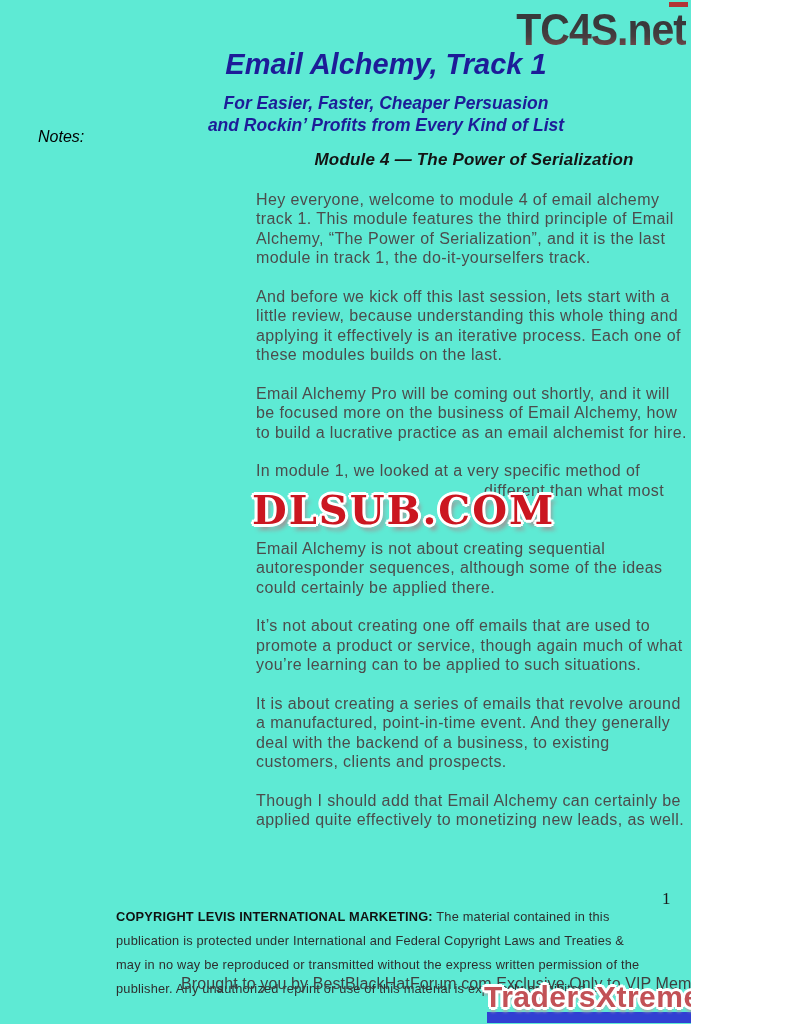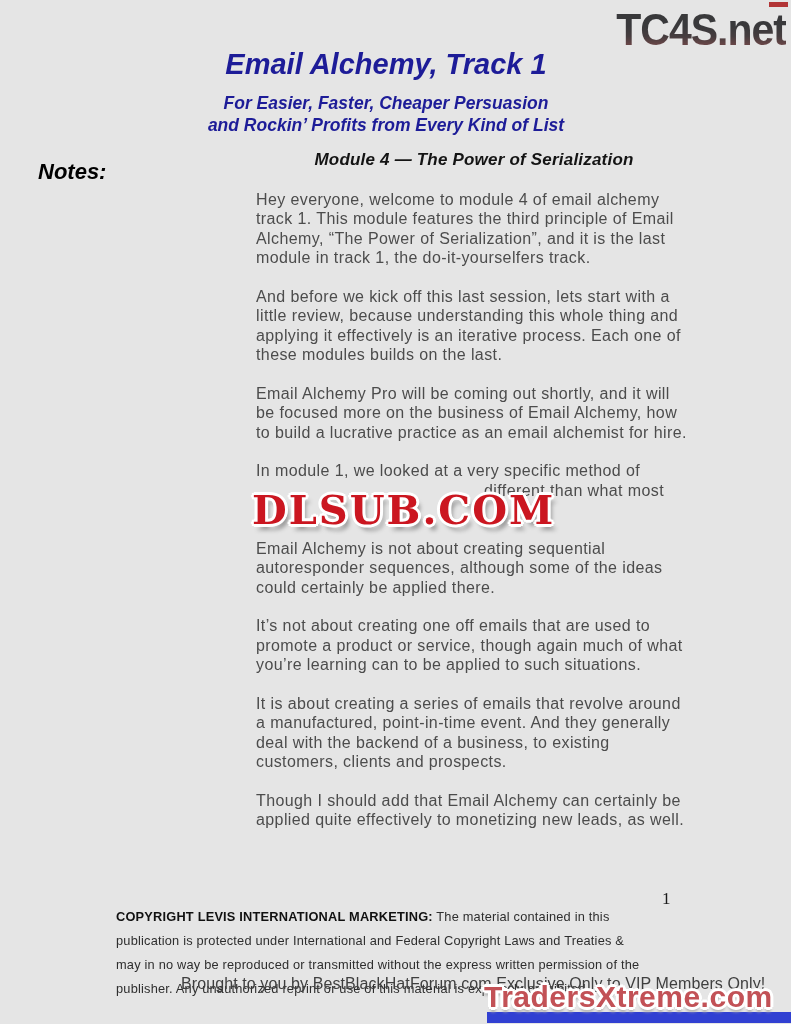--- a/index.html
+++ b/index.html
@@ -1,19 +1,19 @@
 <!DOCTYPE html>
 <html><head>
 <meta charset="utf-8">
 <style>
   html,body{margin:0;padding:0;background:#ffffff;}
   #page{
     position:relative;
-    width:791px;height:1024px;
-    background:#e5e5e5;
+    width:691px;height:1024px;
+    background:#5eead4;
     overflow:hidden;
     font-family:"Liberation Sans",sans-serif;
   }
 
   
   .tc4s-logo{
     position:absolute;top:5px;right:5px;
     font-family:"Liberation Sans",sans-serif;
     font-weight:bold;font-size:41px;letter-spacing:-1px;
     transform:scaleY(1.08);transform-origin:top right;
@@ -29,21 +29,21 @@
   .title-wrap{
     position:absolute;top:48px;left:80px;width:612px;
     text-align:center;color:#1d1c98;
     font-style:italic;font-weight:bold;
   }
   .doc-title{font-size:29px;line-height:32px;margin:0 0 12px 0;}
   .doc-subtitle{font-size:17.5px;line-height:22px;margin:0;text-align:center;}
 
   .notes-label{
     position:absolute;left:38px;top:128px;
-    font-size:22px;font-weight:bold;font-style:italic;color:#000000;margin-top:31px;
+    font-size:16px;font-weight:normal;font-style:italic;color:#000000;
   }
 
   
   .body-col{
     position:absolute;left:256px;top:150px;width:436px;
     font-size:16px;line-height:19.5px;letter-spacing:0.4px;
     color:#4c4c4c;
   }
   .module-heading{
     font-size:17px;font-weight:bold;font-style:italic;color:#141414;

